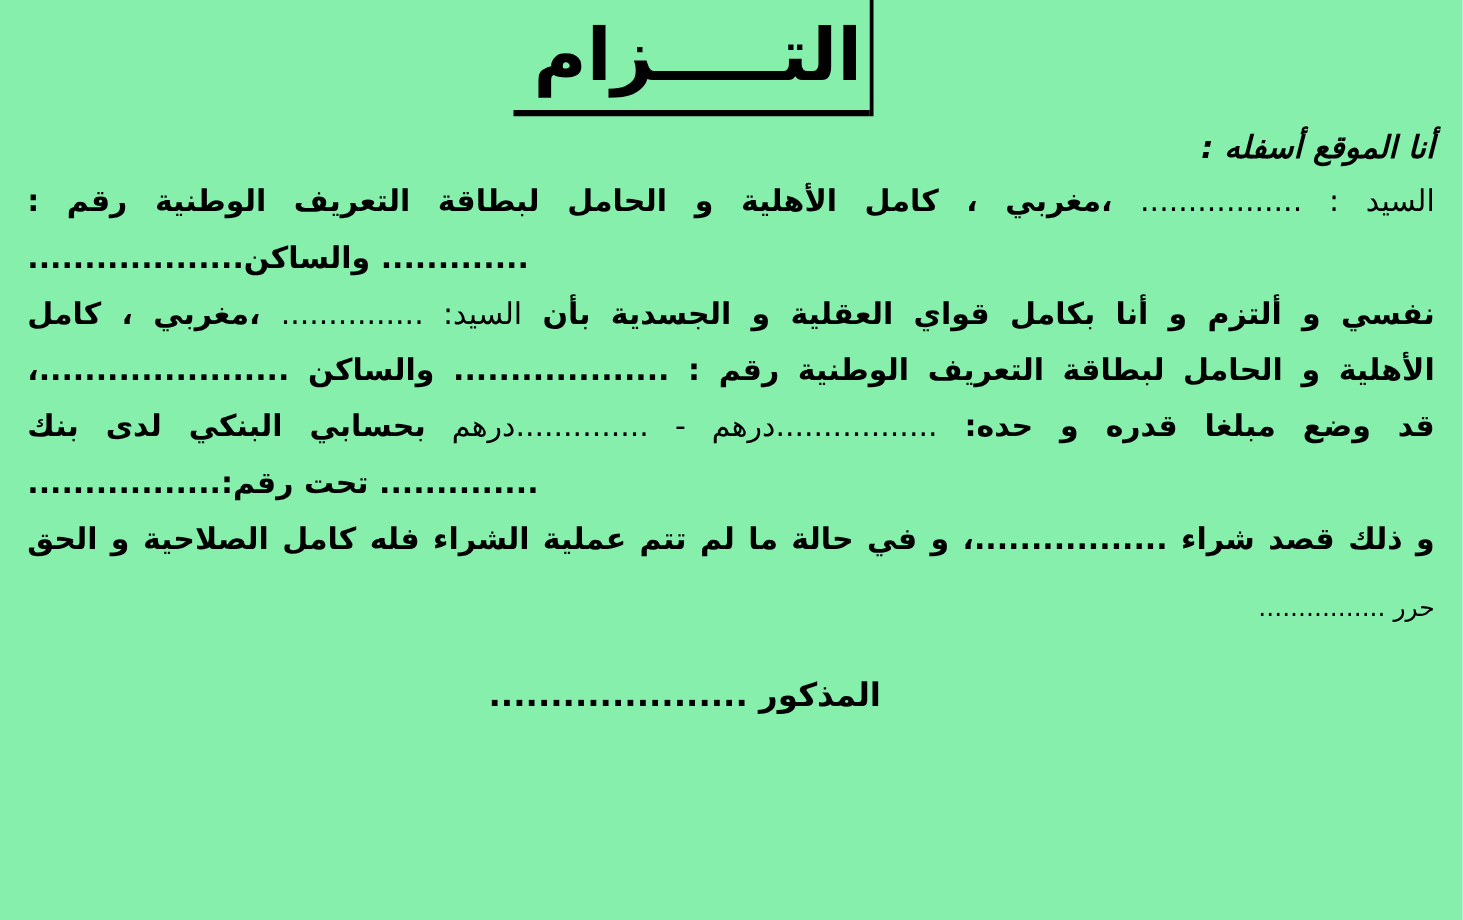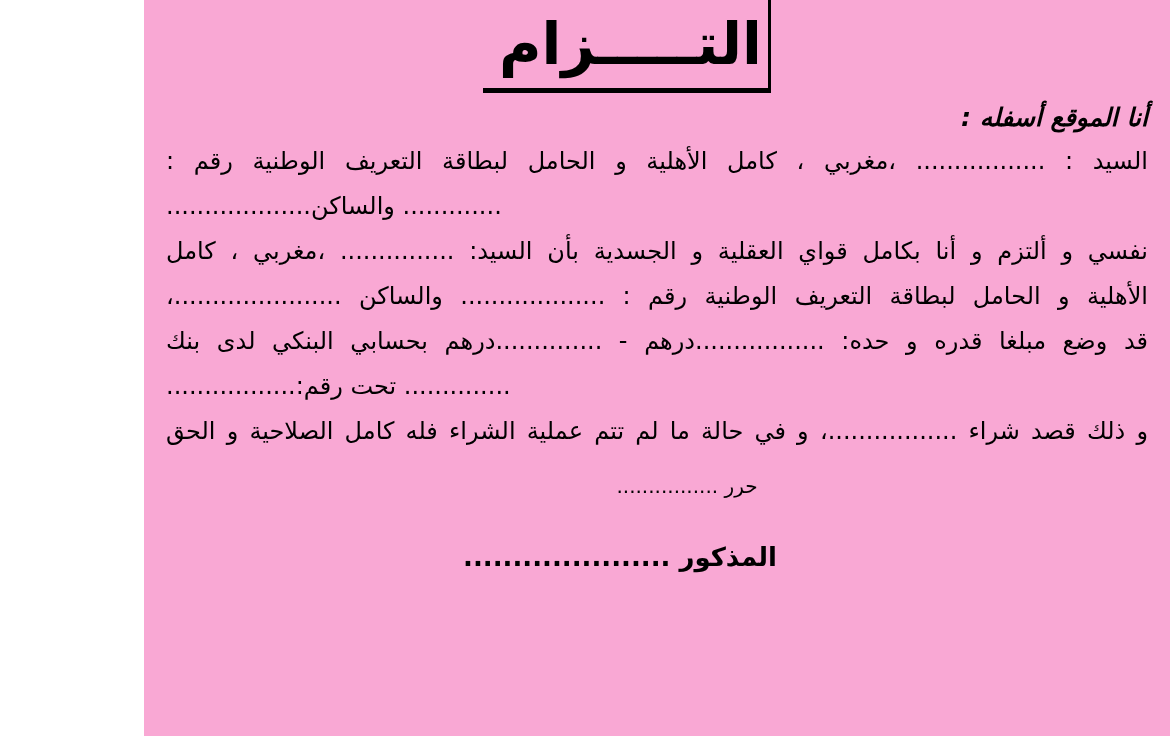--- a/index.html
+++ b/index.html
@@ -4,22 +4,22 @@
 <style>
   * { margin: 0; padding: 0; box-sizing: border-box; }
   html, body { background: #ffffff; }
   body {
     width: 1170px; height: 736px;
     font-family: "DejaVu Sans", sans-serif;
     color: #000000;
     overflow: hidden;
   }
   .page {
-    width: 1026px; height: 736px;
-    background: #f9a8d4;
+    width: 1170px; height: 736px;
+    background: #86efac;
     direction: rtl;
     padding: 0 22px;
     overflow: hidden;
   }
   
   .title-row {
     display: flex;
     justify-content: center;
     align-items: stretch;
     transform: translateX(-30px);
@@ -43,27 +43,27 @@
     font-weight: bold;
     line-height: 42px;
     text-align: right;
     padding-left: 45px;
     font-style: italic;
   }
   .line { font-size: 24px; line-height: 45px; }
   .just  { text-align: justify; text-align-last: justify; }
   .right { text-align: left; }
   .center{ text-align: center; }
-  .b { font-weight: normal; }
+  .b { font-weight: bold; }
   .l { font-weight: normal; }
   .written {
     font-size: 20px;
     font-weight: normal;
     line-height: 32px;
-    text-align: center;
+    text-align: right;
     padding-left: 60px;
     margin-top: 16px;
   }
   .sign {
     font-size: 26px;
     font-weight: bold;
     text-align: center;
     margin-top: 40px;
     transform: translateX(-37px);
   }

